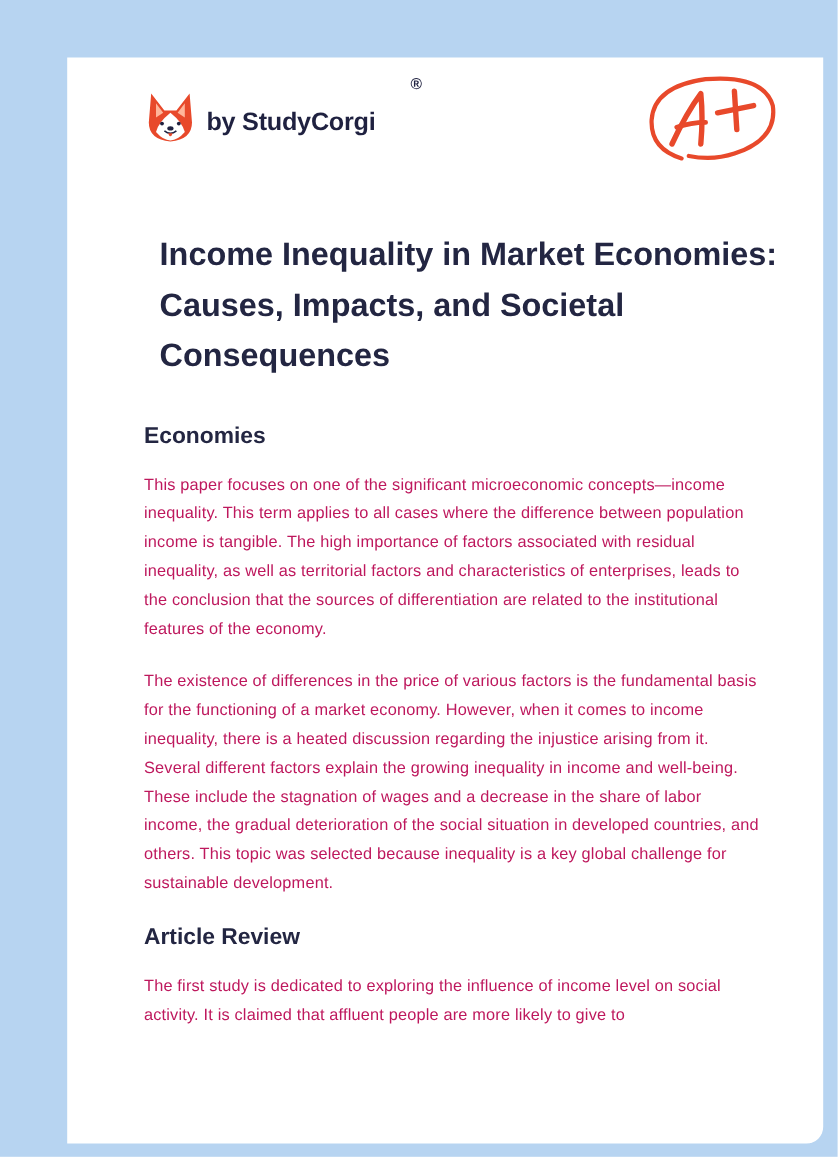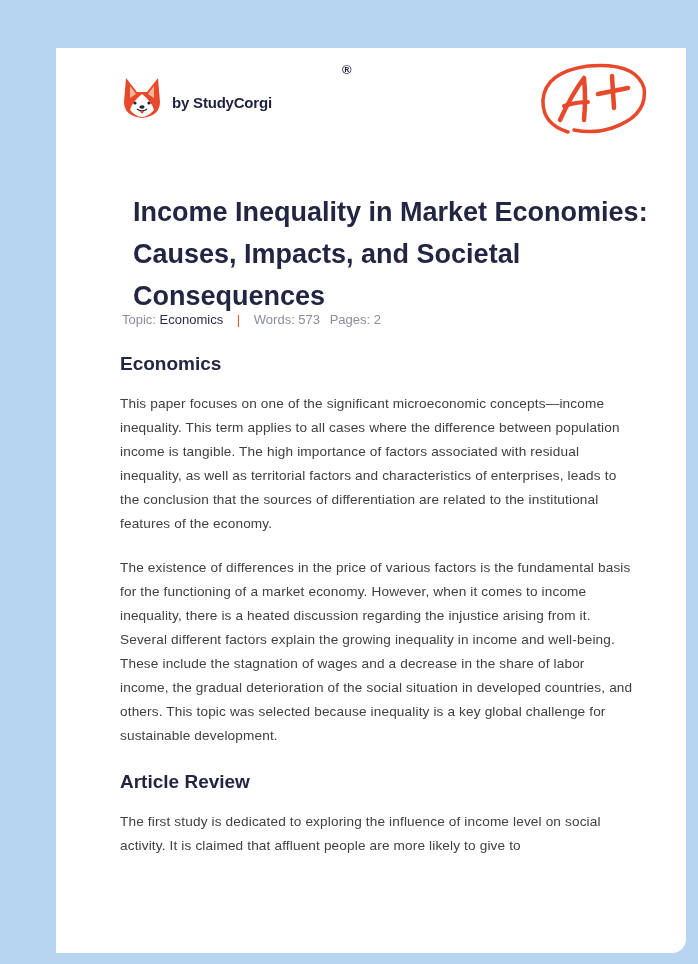--- a/index.html
+++ b/index.html
@@ -1,30 +1,30 @@
 <!DOCTYPE html>
 <html><head>
 <meta charset="utf-8">
 <style>
   html, body { margin:0; padding:0; }
   body { width:698px; height:964px; background:#b7d4f1; position:relative; overflow:hidden; font-family:"Liberation Sans", sans-serif; }
   .card { position:absolute; left:56px; top:48px; width:630px; height:905px; background:#ffffff; border-bottom-right-radius:14px; overflow:hidden; }
   .logo { position:absolute; left:66px; top:28px; display:flex; align-items:center; }
   .corgi { width:40px; height:44px; }
-  .brand { margin-left:10px; font-size:15px; font-weight:bold; color:#1f2140; letter-spacing:-0.2px; margin-top:8px; }
+  .brand { margin-left:10px; font-size:21px; font-weight:bold; color:#1f2140; letter-spacing:-0.2px; margin-top:8px; }
   .reg { position:absolute; left:286px; top:14px; font-size:13px; color:#1f2140; font-weight:bold; }
   .aplus { position:absolute; left:482px; top:10px; width:110px; height:82px; }
   .title { position:absolute; left:64px; top:130px; width:520px; font-size:27px; line-height:42px; font-weight:bold; color:#232642; margin:13px; }
   .meta { position:absolute; left:66px; top:264px; font-size:13px; color:#8a8d9c; white-space:nowrap; }
   .meta .topic-val { color:#2a2d48; }
   .meta .sep { color:#e05a2b; margin:0 10px; }
   .meta .gap { margin-left:6px; }
   .content { position:absolute; left:64px; top:302px; width:516px; }
   h2 { font-size:19px; font-weight:bold; color:#232642; margin:0 0 14px 0; line-height:28px; }
-  p { font-size:13.6px; line-height:24px; color:#404040; margin:0 0 20px 0; letter-spacing:0.15px; }
+  p { font-size:13.6px; line-height:24px; color:#be185d; margin:0 0 20px 0; letter-spacing:0.15px; }
 </style>
 </head>
 <body>
 
 <div class="card">
   <div class="logo">
     <svg class="corgi" viewBox="0 0 40 44">
       <path d="M4 2 L15 16 L25 16 L36 2 L38 26 Q38 40 20 42 Q2 40 2 26 Z" fill="#e8492b"></path>
       <path d="M8 10 L14 18 L8 22 Z" fill="#ffb59a"></path>
       <path d="M32 10 L26 18 L32 22 Z" fill="#ffb59a"></path>
@@ -42,31 +42,24 @@
   <svg class="aplus" viewBox="0 0 110 82">
     <path d="M30 74 Q4 66 5 42 Q7 14 50 8 Q98 4 106 30 Q110 58 74 70 Q56 76 36 72" stroke="#e8492b" stroke-width="3.5" fill="none" stroke-linecap="round"></path>
     <path d="M22 62 Q34 36 46 20 Q48 40 46 62" stroke="#e8492b" stroke-width="4.5" fill="none" stroke-linecap="round" stroke-linejoin="round"></path>
     <path d="M26 48 Q38 44 50 44" stroke="#e8492b" stroke-width="4" fill="none" stroke-linecap="round"></path>
     <path d="M60 36 L90 30" stroke="#e8492b" stroke-width="4.5" fill="none" stroke-linecap="round"></path>
     <path d="M74 18 L76 50" stroke="#e8492b" stroke-width="4.5" fill="none" stroke-linecap="round"></path>
   </svg>
 
   <h1 class="title">Income Inequality in Market Economies: Causes, Impacts, and Societal Consequences</h1>
 
-  <div class="meta">
-    <span>Topic:</span>
-    <span class="topic-val">Economics</span>
-    <span class="sep">|</span>
-    <span>Words: 573</span>
-    <span class="gap">Pages: 2</span>
-  </div>
 
   <div class="content">
     <section>
-      <h2>Economics</h2>
+      <h2>Economies</h2>
       <p>This paper focuses on one of the significant microeconomic concepts—income inequality. This term applies to all cases where the difference between population income is tangible. The high importance of factors associated with residual inequality, as well as territorial factors and characteristics of enterprises, leads to the conclusion that the sources of differentiation are related to the institutional features of the economy.</p>
     </section>
     <section>
       <p>The existence of differences in the price of various factors is the fundamental basis for the functioning of a market economy. However, when it comes to income inequality, there is a heated discussion regarding the injustice arising from it. Several different factors explain the growing inequality in income and well-being. These include the stagnation of wages and a decrease in the share of labor income, the gradual deterioration of the social situation in developed countries, and others. This topic was selected because inequality is a key global challenge for sustainable development.</p>
     </section>
     <section>
       <h2>Article Review</h2>
       <p>The first study is dedicated to exploring the influence of income level on social activity. It is claimed that affluent people are more likely to give to</p>
     </section>
   </div>

